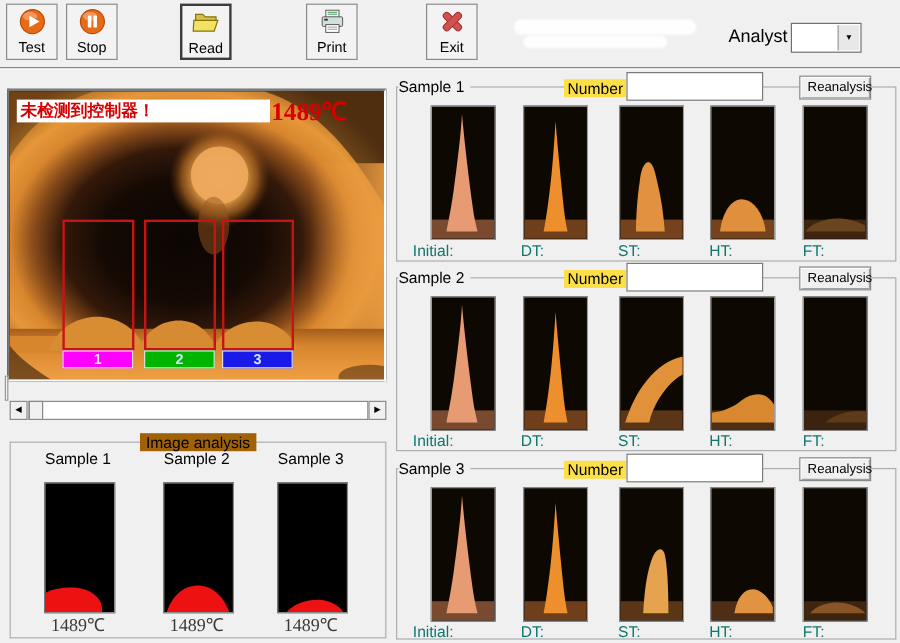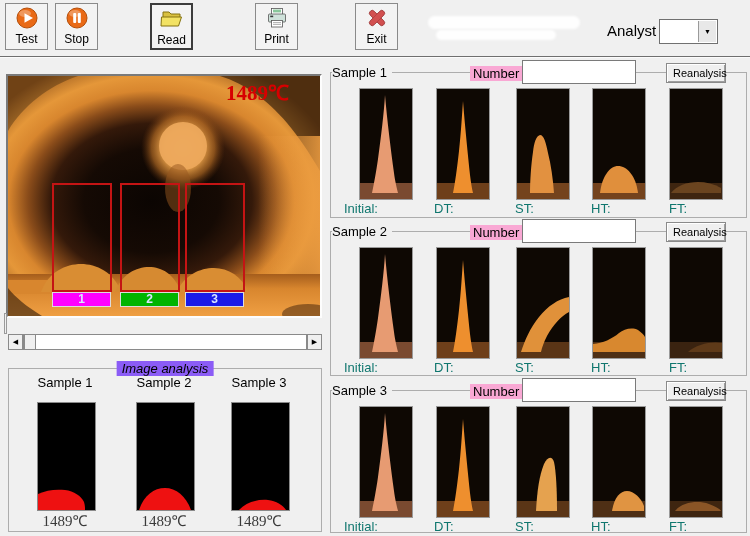--- a/index.html
+++ b/index.html
@@ -43,31 +43,31 @@
   #sb-left{left:0;} #sb-right{right:0;}
   #sb-track{position:absolute;left:15px;right:15px;top:0;height:16px;background:#fff;
             border:1px solid #8a8a8a;box-sizing:border-box;}
   #sb-thumb{position:absolute;left:16px;top:0;width:12px;height:16px;background:#f0f0f0;
             border:1px solid #8a8a8a;box-sizing:border-box;}
   #mini-vline{position:absolute;left:4px;top:313px;width:3px;height:21px;background:#f0f0f0;
               border:1px solid #9a9a9a;box-sizing:border-box;}
   
   #ia-group{position:absolute;left:8px;top:368px;width:314px;height:164px;border:1px solid #adadad;
             box-sizing:border-box;}
-  #ia-title{position:absolute;top:-8px;left:50%;transform:translateX(-50%);background:#8b5cf6;
-            padding:0 5px;font-size:13px;color:#000;white-space:nowrap;font-style:italic;}
+  #ia-title{position:absolute;top:-8px;left:50%;transform:translateX(-50%);background:#a16207;
+            padding:0 5px;font-size:13px;color:#000;white-space:nowrap;}
   .ia-label{position:absolute;top:6px;width:70px;text-align:center;font-size:13px;color:#000;}
   .ia-box{position:absolute;top:33px;width:57px;height:107px;background:#000;border:1px solid #8a8a8a;}
   .ia-temp{position:absolute;top:141px;width:70px;text-align:center;font-family:"Liberation Serif",serif;
            font-size:15px;color:#3a3a3a;}
   
   .sgroup{position:absolute;left:330px;width:417px;border:1px solid #adadad;box-sizing:border-box;}
   #sgroup1{top:72px;height:146px;} #sgroup2{top:231px;height:145px;} #sgroup3{top:390px;height:143px;}
   .sg-title{position:absolute;left:1px;top:-8px;background:#f0f0f0;padding-right:5px;font-size:13px;}
-  .sg-number-label{position:absolute;left:139px;top:-7px;background:#f9a8d4;padding:0 3px;font-size:13px;}
+  .sg-number-label{position:absolute;left:139px;top:-7px;background:#fde047;padding:0 3px;font-size:13px;}
   .sg-number-input{position:absolute;left:191px;top:-13px;width:114px;height:24px;border:1px solid #7a7a7a;
             background:#fff;box-sizing:border-box;font-size:13px;padding:0 3px;outline:none;}
   .sg-reanalysis{position:absolute;left:335px;top:-10px;width:60px;height:20px;font-size:11px;
             font-family:"Liberation Sans",sans-serif;background:#f0f0f0;border:1px solid #8a8a8a;
             box-shadow:inset 1px 1px 0 #fff, inset -1px -1px 0 #9f9f9f;cursor:default;}
   .stages{position:absolute;left:0;top:0;right:0;bottom:0;}
   .stage-cell{position:absolute;top:15px;width:52px;height:110px;background:#0e0803;
               border:1px solid #9a9a9a;}
   .stage-label{position:absolute;top:128px;font-size:13px;color:#0f766e;white-space:nowrap;}
 </style>
@@ -181,20 +181,21 @@
       <circle cx="175" cy="70" r="24" fill="#eca85c" opacity="0.95"></circle>
       <ellipse cx="170" cy="112" rx="13" ry="24" fill="rgba(150,85,30,0.5)"></ellipse>
       <rect x="0" y="198" width="312" height="42" fill="url(#sg)"></rect>
       <rect x="0" y="204" width="46" height="14" fill="#d8862e"></rect>
       <path d="M33 216 C40 196 58 188 73 188 C88 188 106 196 113 216 Z" fill="#d98d33"></path>
       <path d="M107 216 C114 198 128 191 141 191 C154 191 166 198 173 216 Z" fill="#d68a31"></path>
       <path d="M169 216 C176 199 192 192 206 192 C220 192 234 200 240 216 Z" fill="#d98d33"></path>
       <path d="M0,240 L34,240 C18,230 8,222 0,212 Z" fill="rgba(30,15,5,0.55)"></path>
       <ellipse cx="300" cy="238" rx="26" ry="10" fill="rgba(60,30,8,0.5)"></ellipse>
     </svg>
+    <div id="warning-strip">未检测到控制器！</div>
     <div id="cam-temp">1489℃</div>
     <div class="roi" id="roi1"></div>
     <div class="roi" id="roi2"></div>
     <div class="roi" id="roi3"></div>
     <div class="marker-bar" id="marker1" style="background: rgb(255, 0, 255);">1</div>
     <div class="marker-bar" id="marker2" style="background: rgb(0, 180, 0);">2</div>
     <div class="marker-bar" id="marker3" style="background: rgb(26, 26, 232);">3</div>
   </div>
 
   <div id="mini-vline"></div>

